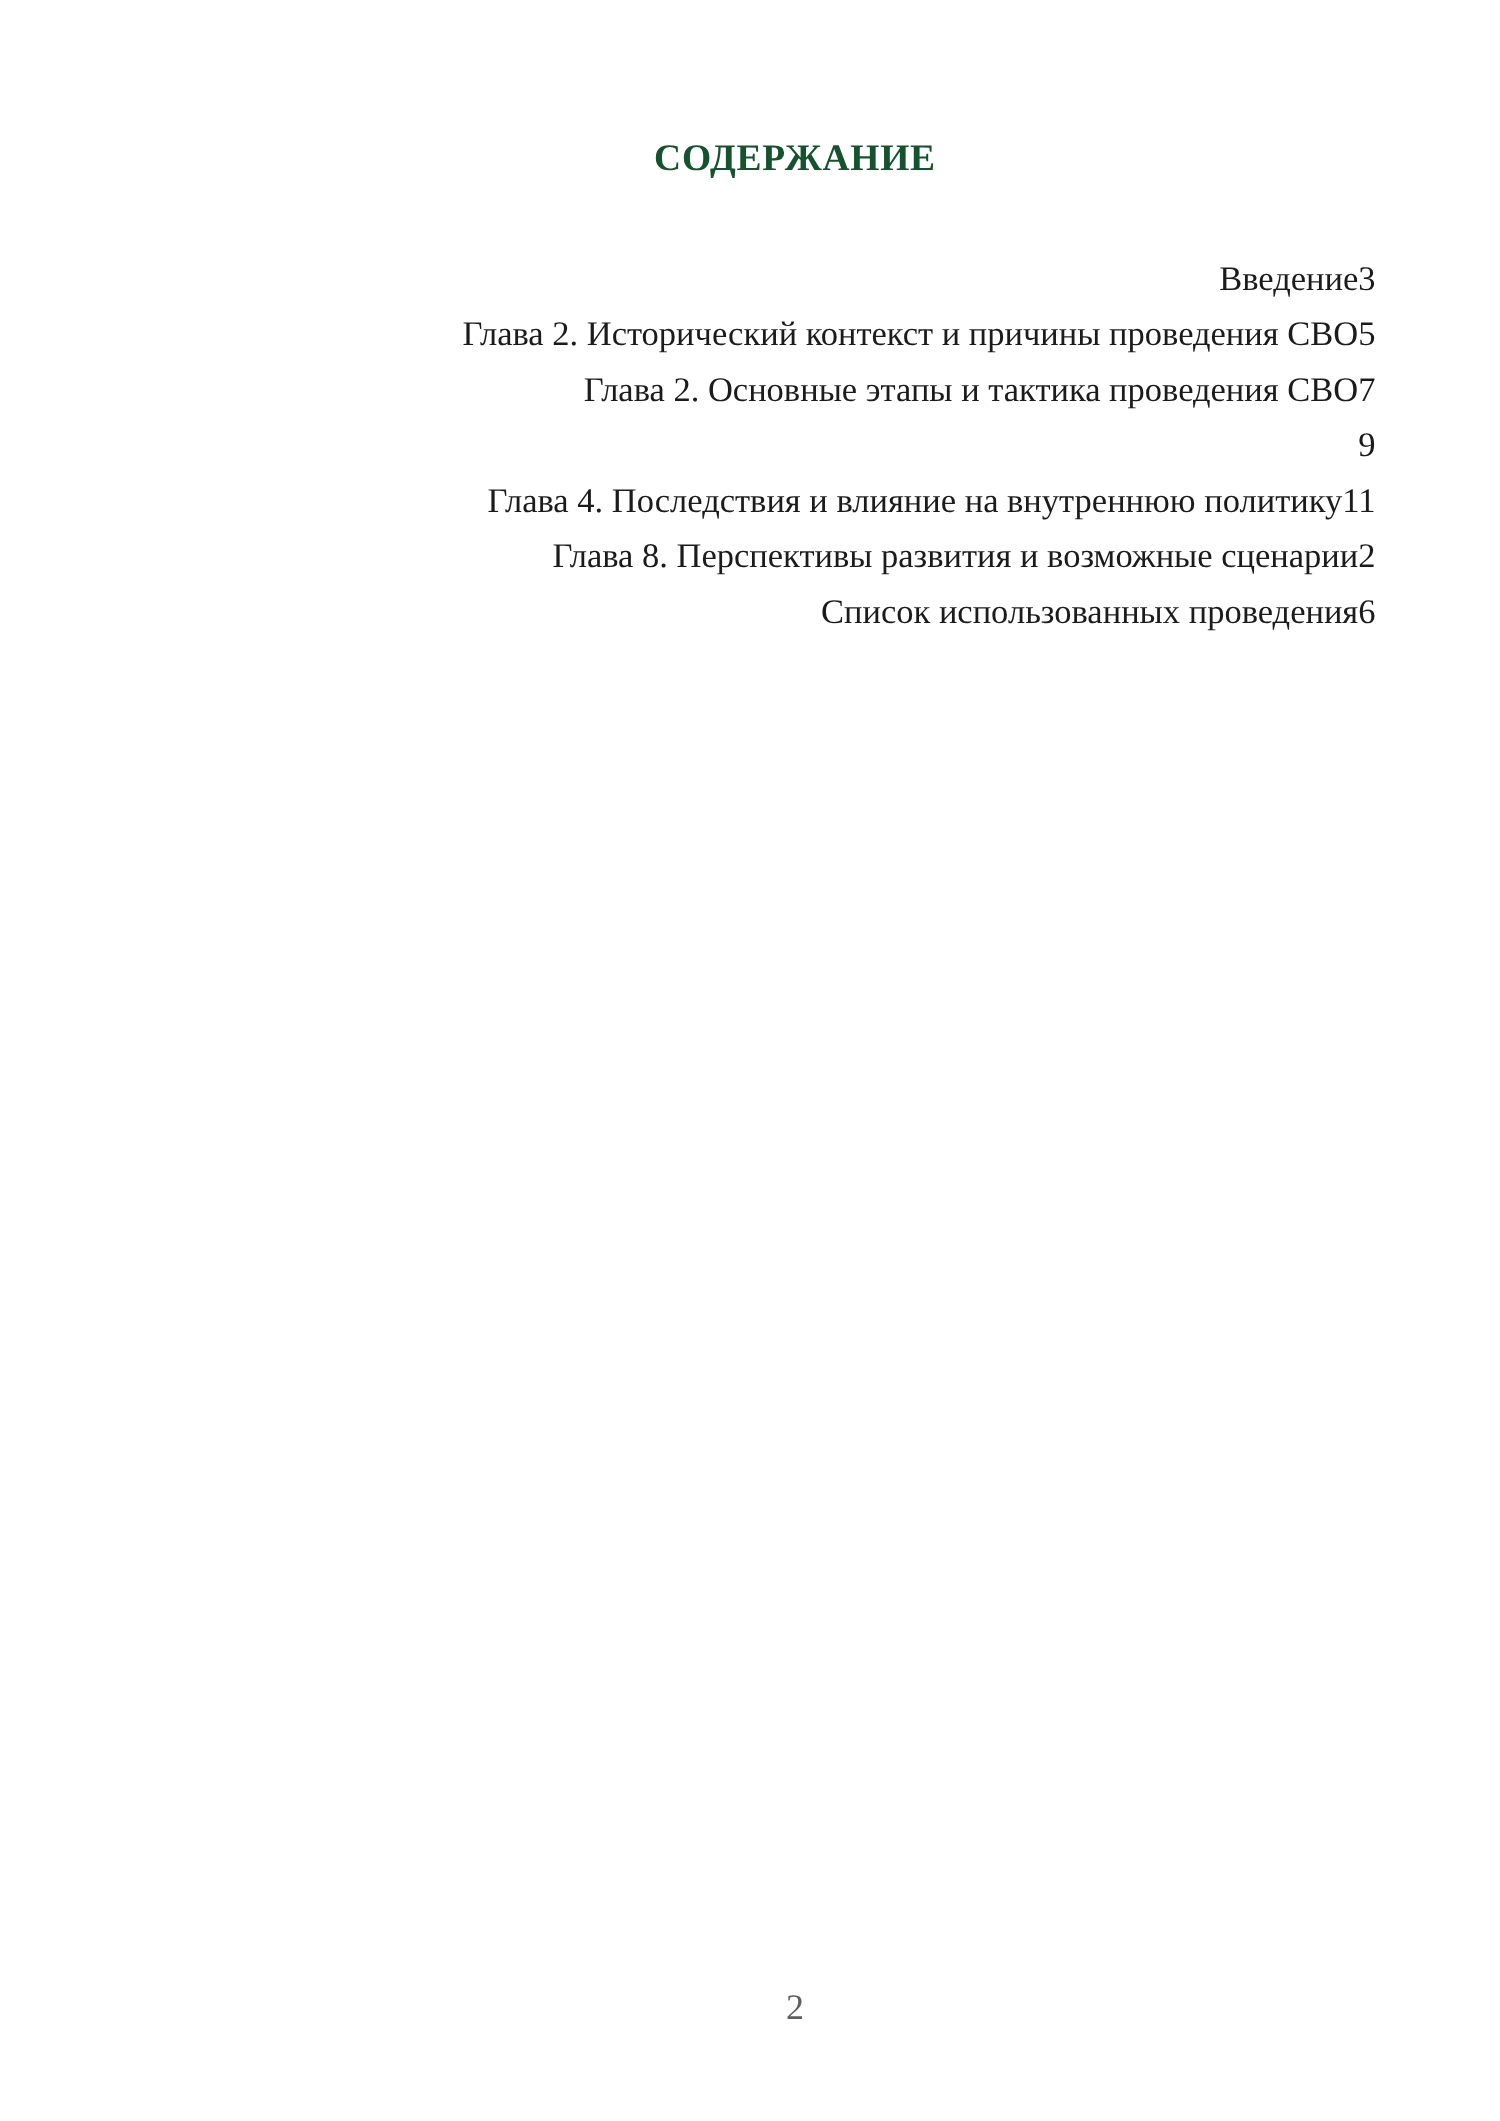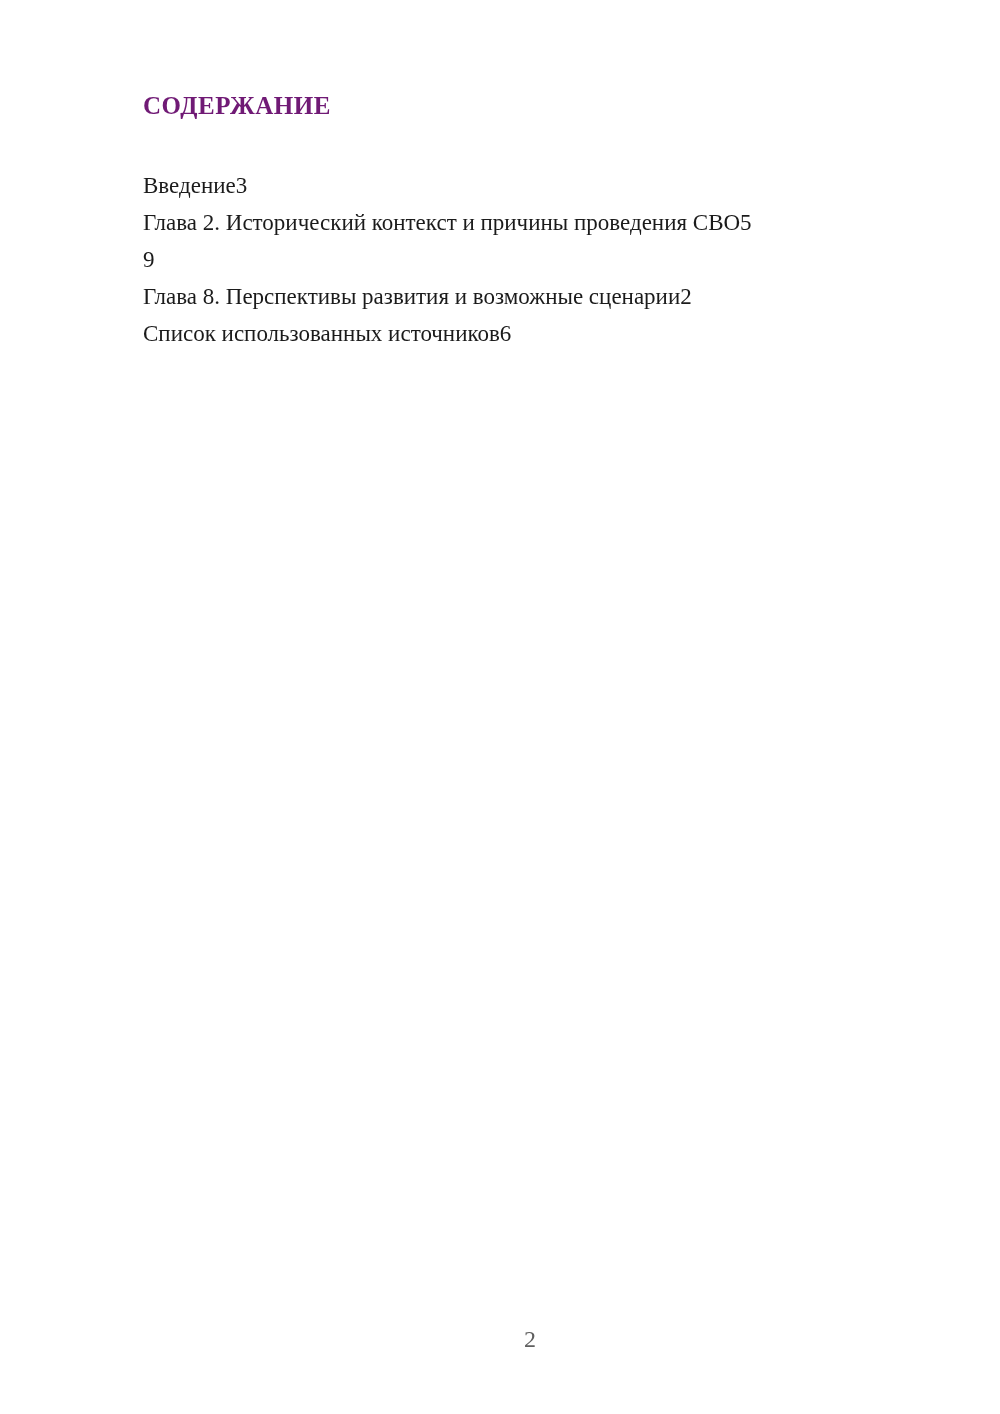--- a/index.html
+++ b/index.html
@@ -18,32 +18,32 @@
     box-sizing: border-box;
   }
   .content {
     position: absolute;
     left: 143px;
     right: 83px;
     top: 0;
   }
   .title {
     margin: 92px 0 0 0;
-    text-align: left;
+    text-align: center;
     font-size: 25px;
     font-weight: bold;
     letter-spacing: 0.5px;
-    color: #701a75;
+    color: #14532d;
   }
   .toc {
     margin-top: 47px;
   }
   .toc-row {
     display: flex;
-    justify-content: flex-start;
+    justify-content: flex-end;
     align-items: baseline;
     height: 37px;
     line-height: 37px;
     font-size: 23px;
   }
   .toc-label {
     white-space: nowrap;
   }
   .toc-page {
     white-space: nowrap;
@@ -72,34 +72,42 @@
       <div class="toc-row">
         <span class="toc-label">Введение</span>
         <span class="toc-page">3</span>
       </div>
 
       <div class="toc-row">
         <span class="toc-label">Глава 2. Исторический контекст и причины проведения СВО</span>
         <span class="toc-page">5</span>
       </div>
 
+      <div class="toc-row">
+        <span class="toc-label">Глава 2. Основные этапы и тактика проведения СВО</span>
+        <span class="toc-page">7</span>
+      </div>
 
       <div class="toc-row">
         <span class="toc-page">9</span>
       </div>
 
+      <div class="toc-row">
+        <span class="toc-label">Глава 4. Последствия и влияние на внутреннюю политику</span>
+        <span class="toc-page">11</span>
+      </div>
 
       <div class="toc-row">
         <span class="toc-label">Глава 8. Перспективы развития и возможные сценарии</span>
         <span class="toc-page">2</span>
       </div>
 
 
       <div class="toc-row">
-        <span class="toc-label">Список использованных источников</span>
+        <span class="toc-label">Список использованных проведения</span>
         <span class="toc-page">6</span>
       </div>
 
     </div>
   </div>
 
   <div class="footer">2</div>
 </div>
 
 </body></html>

